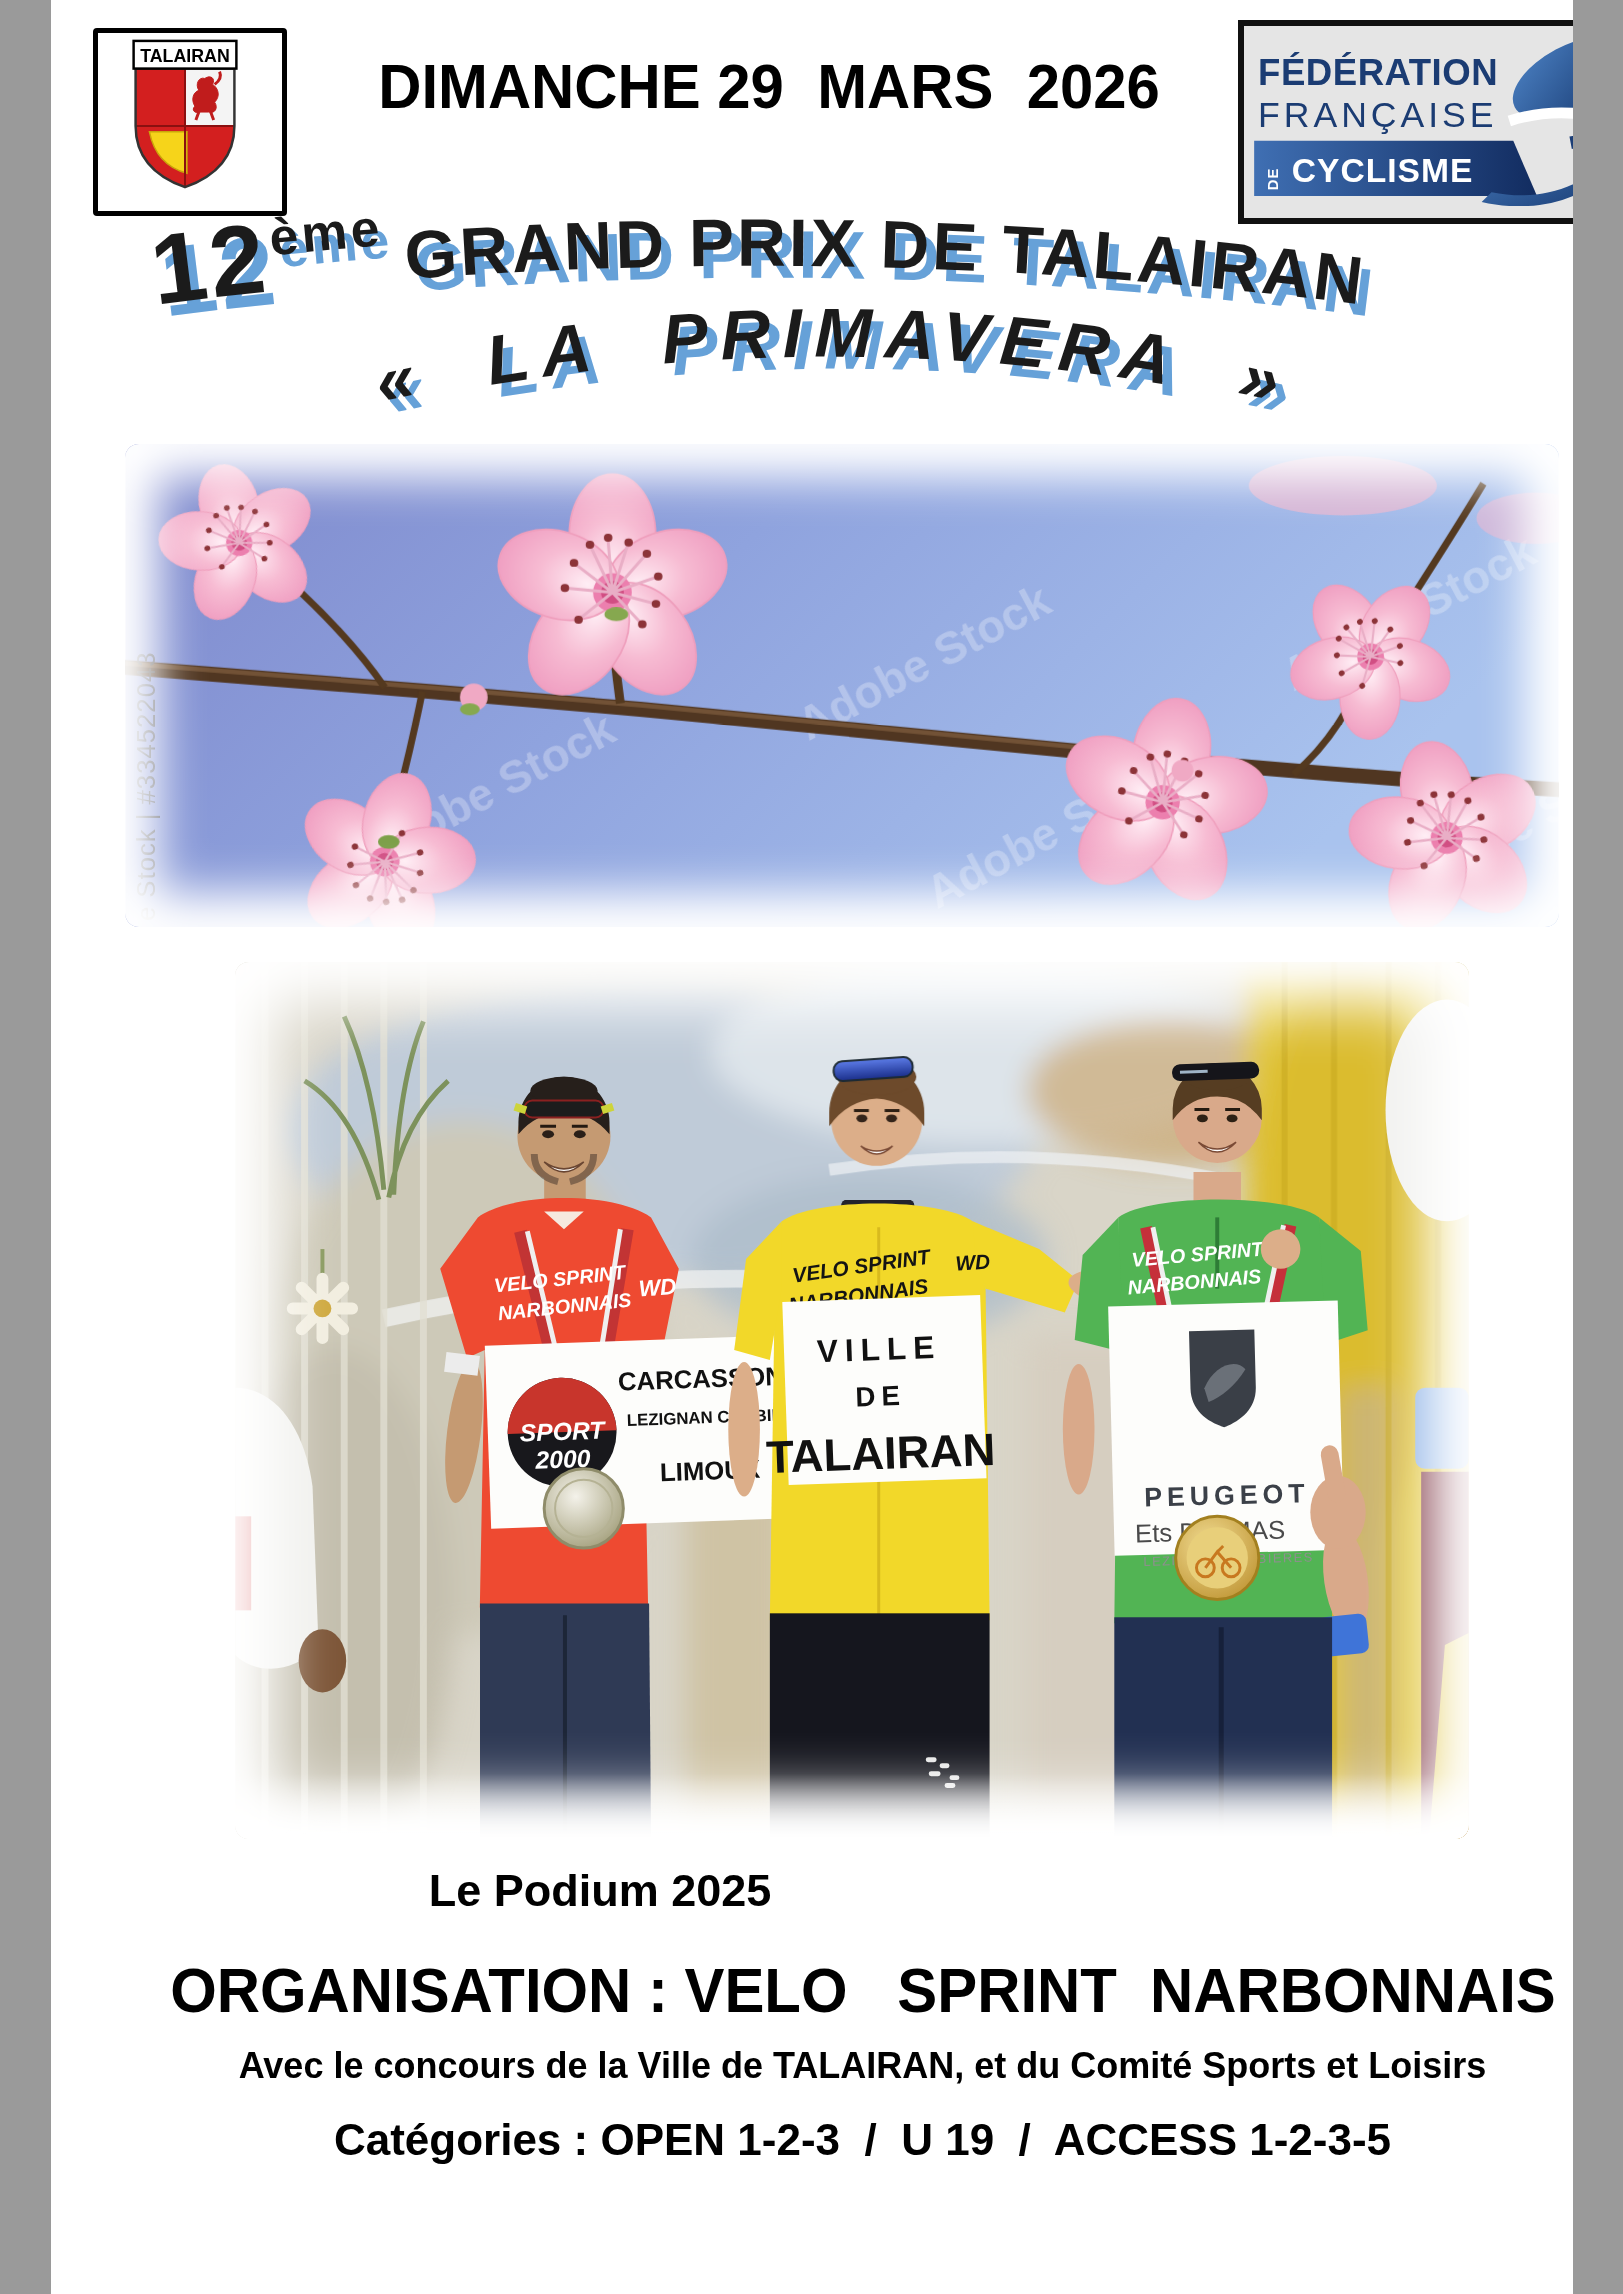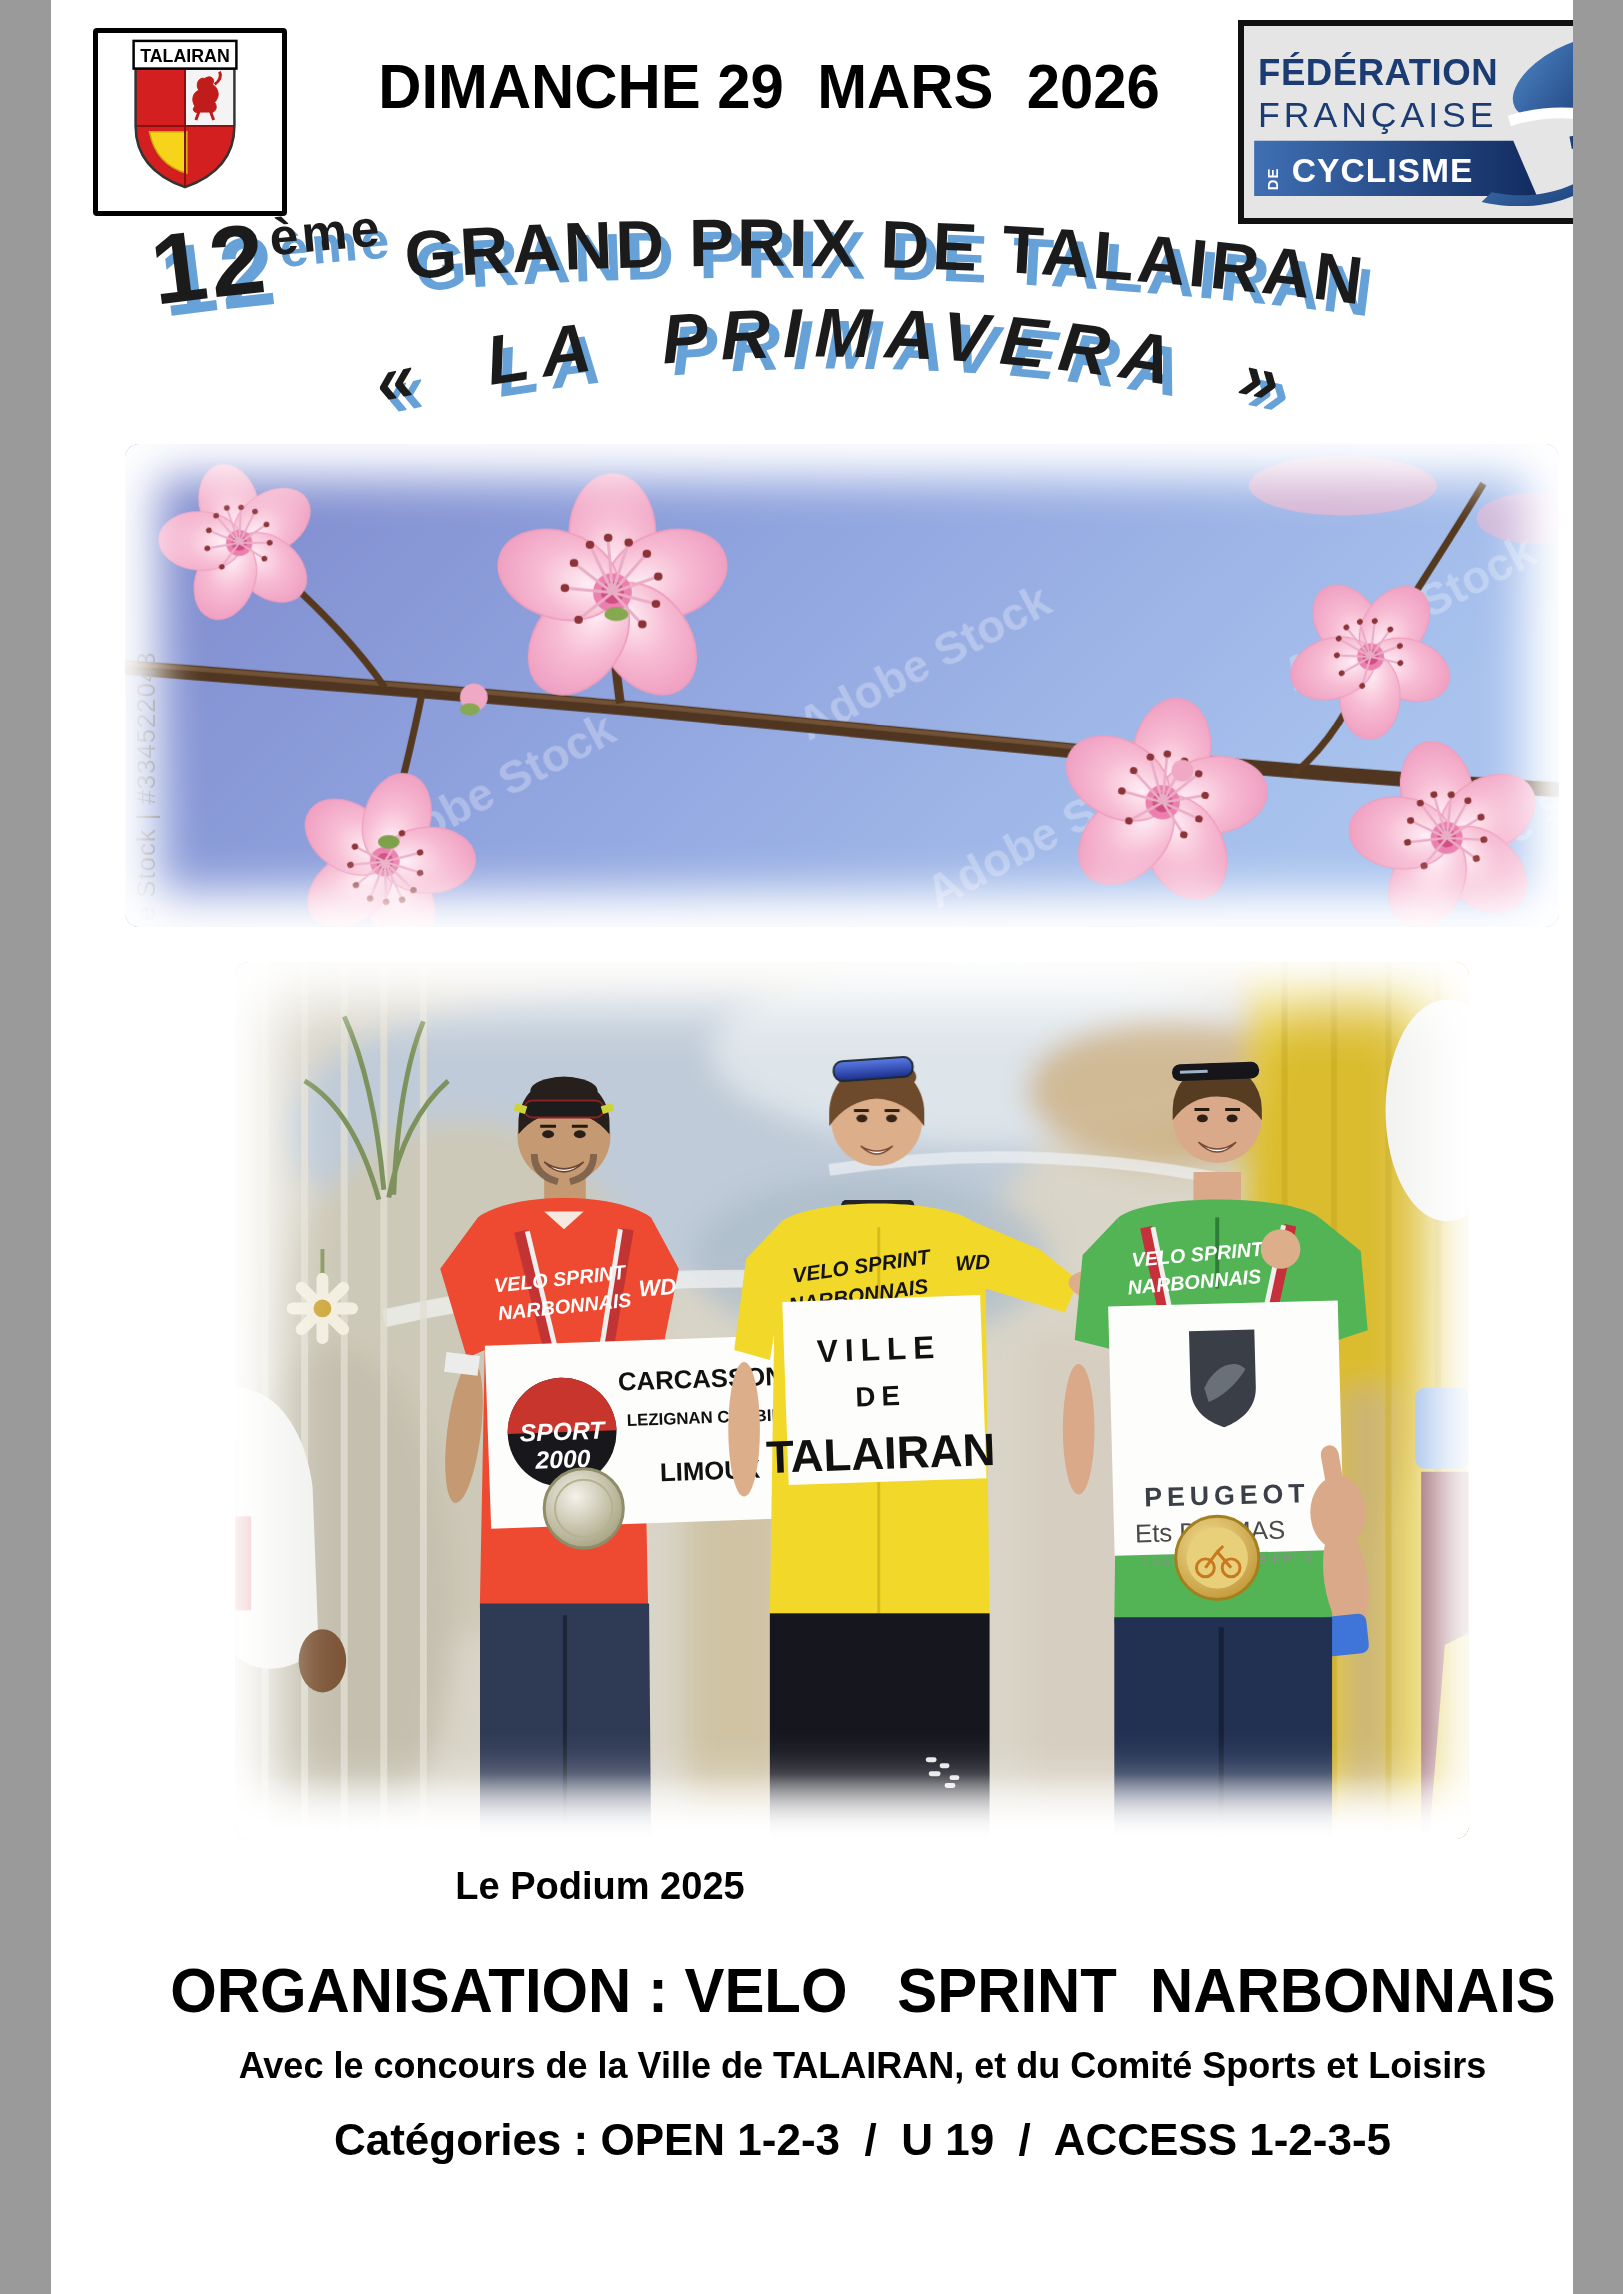--- a/index.html
+++ b/index.html
@@ -12,21 +12,21 @@
   .ffc-box{left:1174px;top:20px;width:420px;height:192px;border:6px solid #111;background:#e5e5e5;margin-left:13px;}
   .title-svg{left:0;top:127px;width:1624px;height:248px;}
   .subtitle-svg{left:0;top:283px;width:1624px;height:208px;}
   .imgbox{border-radius:14px;}
   .imgbox svg{display:block;border-radius:14px;}
   .imgbox::after{content:"";position:absolute;inset:0;border-radius:14px;pointer-events:none;
         box-shadow:inset 0 0 46px 34px #ffffff;}
   .blossom{left:74px;top:444px;width:1434px;height:483px;}
   .podium{left:184px;top:962px;width:1234px;height:877px;}
   .podium::after{box-shadow:inset 0 0 59px 42px #ffffff;}
-  .caption{left:322px;top:1865px;width:455px;text-align:center;font-size:38px;font-weight:bold;}
+  .caption{left:322px;top:1865px;width:455px;text-align:center;font-size:45px;font-weight:bold;}
   .org-line{left:0;top:1954px;width:1624px;text-align:center;font-size:63px;font-weight:bold;
         white-space:pre;transform:scaleX(.95);transform-origin:50% 50%;}
   .support-line{left:0;top:2045px;width:1624px;text-align:center;font-size:36px;font-weight:bold;white-space:pre;}
   .cats-line{left:0;top:2115px;width:1624px;text-align:center;font-size:44px;font-weight:bold;white-space:pre;}
   svg text{font-family:"Liberation Sans",sans-serif;}
 </style>
 </head>
 <body>
 
 <div class="page">

